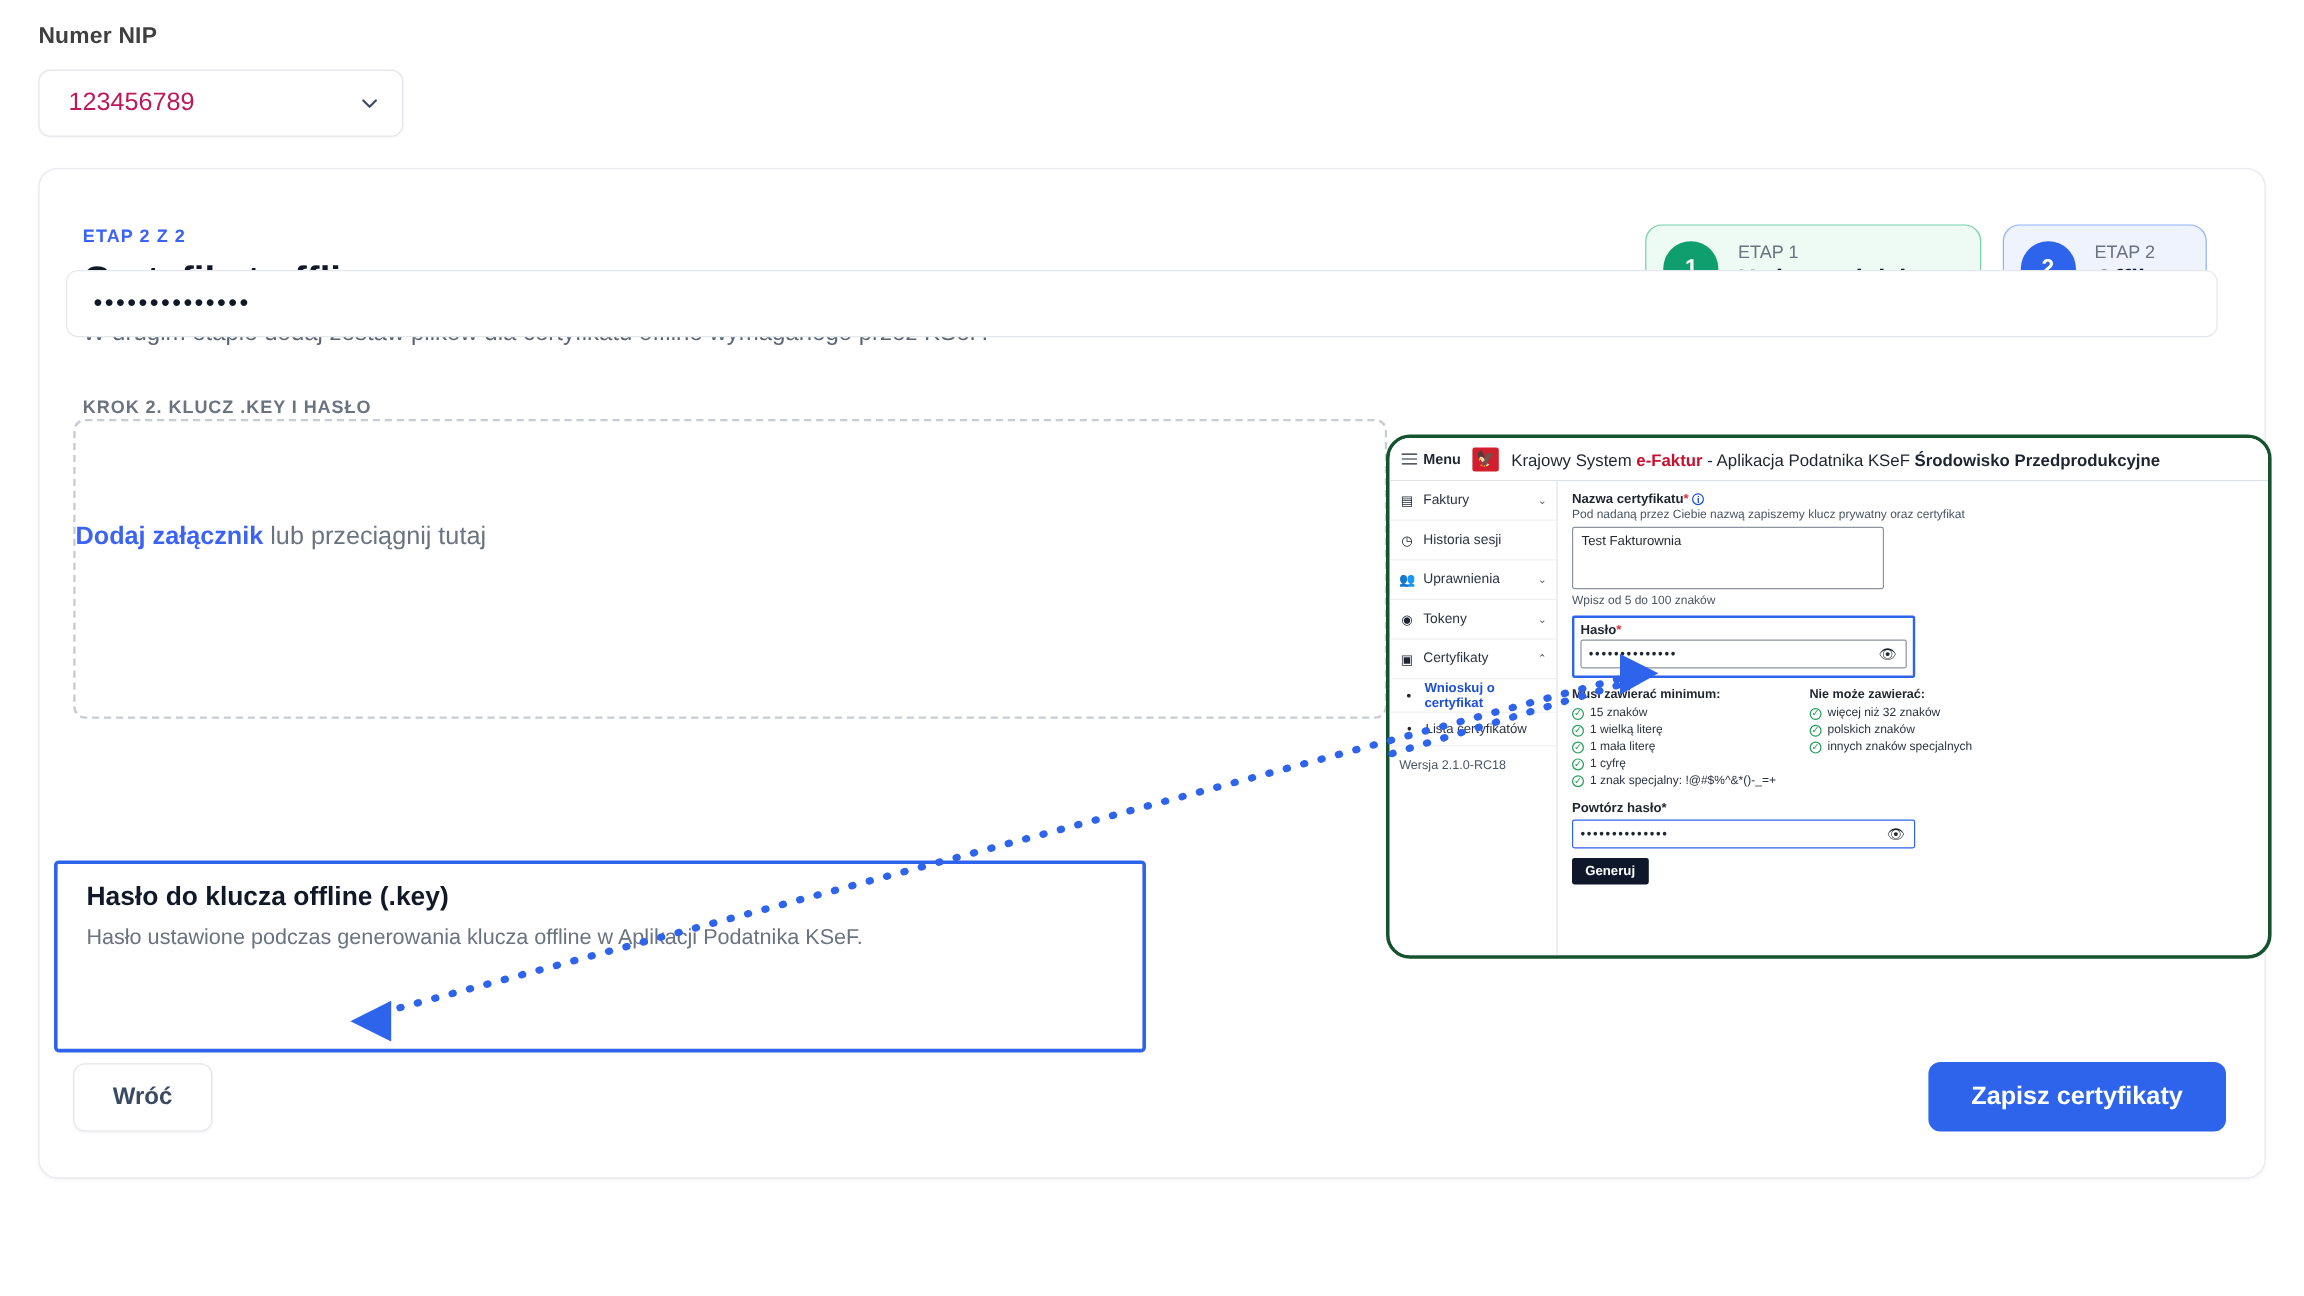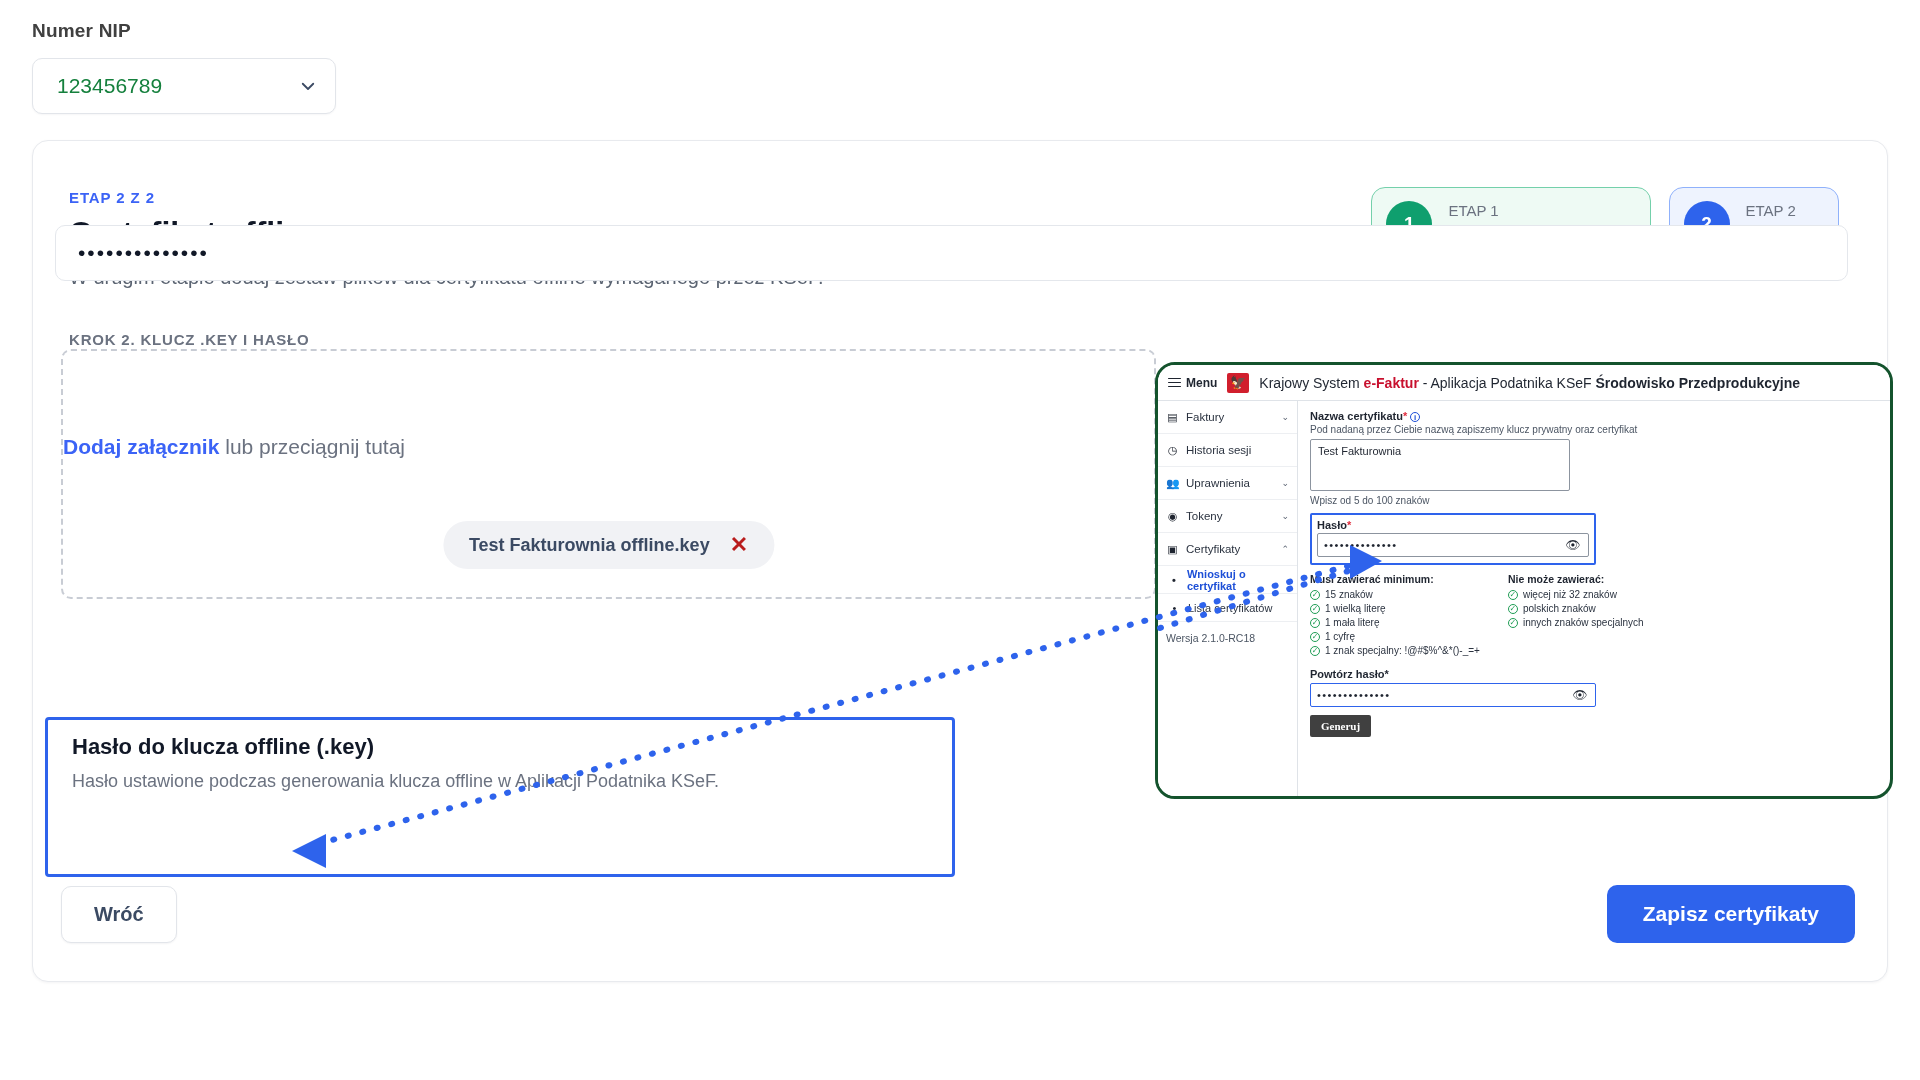--- a/index.html
+++ b/index.html
@@ -19,21 +19,21 @@
     font-size: 19px; font-weight: 700; color: #404040; letter-spacing: .2px;
   }
   .nip-select {
     position: absolute; left: 32px; top: 58px;
     width: 304px; height: 56px;
     background: #fff; border: 1px solid #e2e5ea; border-radius: 10px;
     display: flex; align-items: center; justify-content: space-between;
     padding: 0 18px 0 24px;
     box-shadow: 0 1px 2px rgba(16,24,40,.04);
   }
-  .nip-select .val { font-size: 21px; color: #15803d; }
+  .nip-select .val { font-size: 21px; color: #be185d; }
   .chev { width: 18px; height: 18px; flex: none; }
 
   
   .card {
     position: absolute; left: 32px; top: 140px;
     width: 1856px; height: 842px;
     background: #fff; border: 1px solid #e8eaee; border-radius: 16px;
     box-shadow: 0 1px 3px rgba(16,24,40,.05);
   }
 
@@ -197,22 +197,22 @@
 
   .rules { display: flex; gap: 28px; margin-top: 8px; }
   .rules .col-h { font-size: 10.5px; font-weight: 700; color: #1f2530; margin-bottom: 4px; }
   .rules ul { list-style: none; margin: 0; padding: 0; }
   .rules li { display: flex; align-items: center; gap: 5px; font-size: 10px; color: #2b3340; margin-bottom: 3px; }
   .tick {
     width: 10px; height: 10px; border: 1.3px solid #1f9d55; border-radius: 50%;
     color: #1f9d55; font-size: 8px; line-height: 8px; text-align: center; flex: none;
   }
   .btn-gen {
-    margin-top: 8px; background: #404040; color: #fff; border: none; border-radius: 2px;
-    padding: 5px 11px; font-size: 11px; font-weight: 700; cursor: pointer; font-family: Liberation Serif, serif;
+    margin-top: 8px; background: #0f172a; color: #fff; border: none; border-radius: 2px;
+    padding: 5px 11px; font-size: 11px; font-weight: 700; cursor: pointer;
   }
   .lbl2 { font-size: 11px; font-weight: 700; color: #1f2530; margin: 9px 0 3px; }
 
   
   .arrow { position: absolute; left: 0; top: 0; width: 1920px; height: 1080px; pointer-events: none; }
 </style>
 </head>
 <body>
 
 <div class="page">
@@ -248,24 +248,20 @@
       </div>
     </div>
 
     <div class="krok">KROK 2. KLUCZ .KEY I HASŁO</div>
     <div class="sec-title">Klucz prywatny certyfikatu offline (PEM)</div>
     <div class="sec-desc">Klucz .key dla certyfikatu offline (np. offline_key.key).</div>
 
     <div class="dropzone">
       <div class="dz-text">
         <span class="lnk">Dodaj załącznik</span><span> lub przeciągnij tutaj</span>
-      </div>
-      <div class="chip">
-        <span class="fname">Test Fakturownia offline.key</span>
-        <span class="x">✕</span>
       </div>
     </div>
 
     <div class="pwd-block">
       <div class="pwd-title">Hasło do klucza offline (.key)</div>
       <div class="pwd-desc">Hasło ustawione podczas generowania klucza offline w Aplikacji Podatnika KSeF.</div>
     </div>
     <div class="pwd-input">••••••••••••••</div>
 
     <button class="btn-back">Wróć</button>

